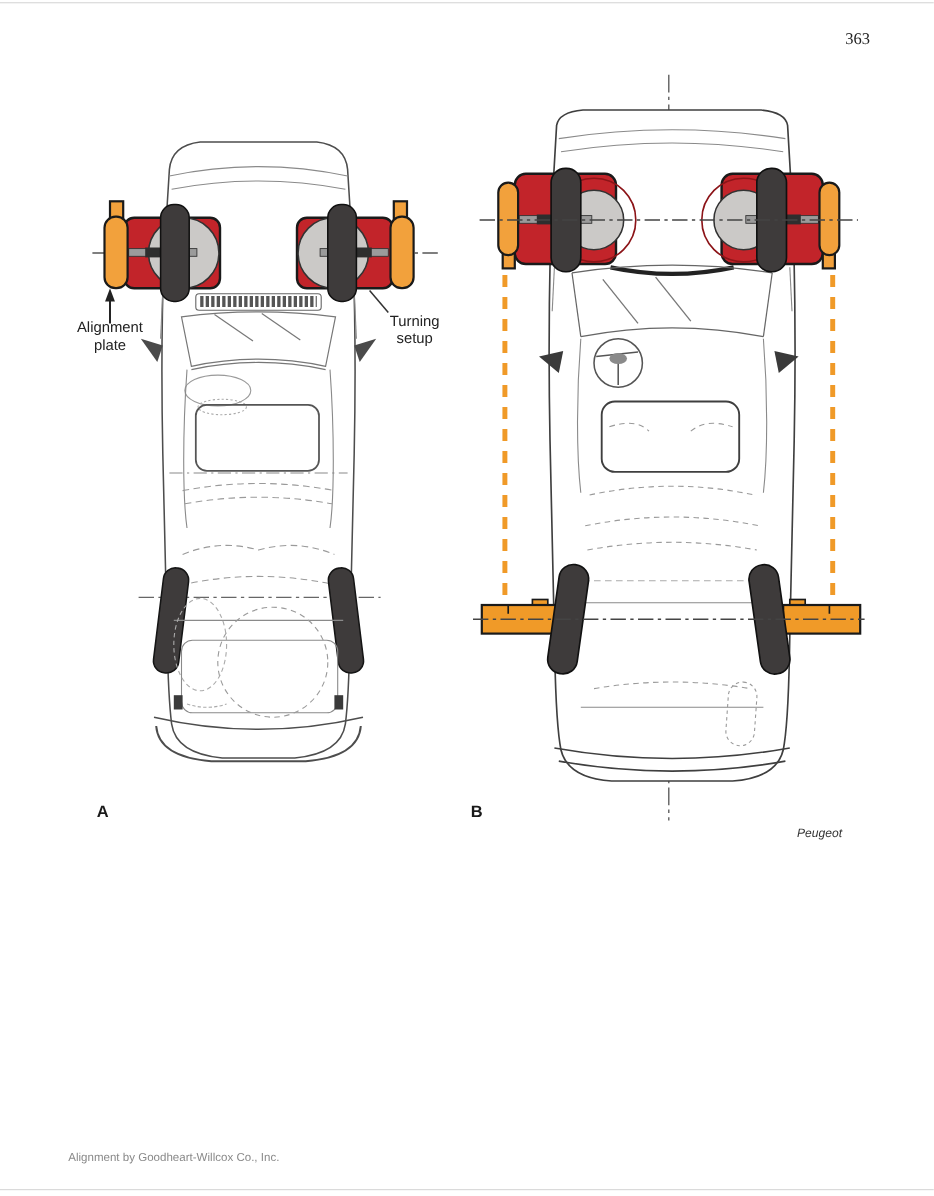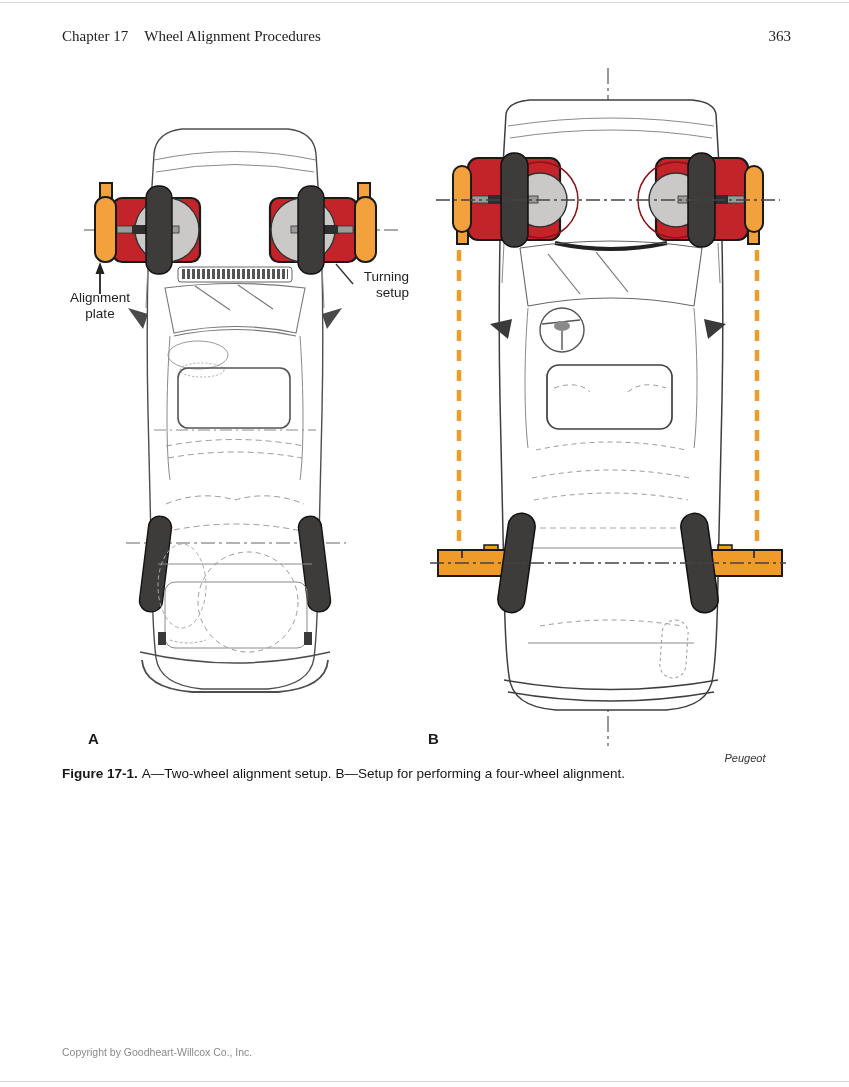--- a/index.html
+++ b/index.html
@@ -18,43 +18,40 @@
     position:absolute;top:28px;right:58px;
     font-family:"Liberation Serif",serif;font-size:15px;color:#222;
   }
   .fig-svg{position:absolute;}
   .svg-a{left:70px;top:112px;width:330px;height:645px;}
   .svg-b{left:428px;top:58px;width:360px;height:700px;}
   .callout{
     position:absolute;font-size:13.5px;line-height:15.5px;color:#222;text-align:center;
   }
   .callout-alignment-head{left:58px;top:290px;width:84px;text-align:center;}
-  .callout-turning-plate{left:345px;top:269px;width:64px;text-align:right;}
+  .callout-turning-plate{left:345px;top:284px;width:64px;}
   .panel-label{position:absolute;font-weight:bold;font-size:15px;color:#1a1a1a;}
   .panel-a{left:88px;top:730px;}
   .panel-b{left:428px;top:730px;}
   .credit{
     position:absolute;left:700px;top:752px;width:90px;text-align:center;
     font-size:11px;font-style:italic;color:#333;
   }
   .caption{position:absolute;left:62px;top:766px;width:640px;font-size:13.5px;color:#161616;}
   .caption .cap-label{font-weight:bold;}
   .caption .cap-text{margin-left:4px;}
   .footer{position:absolute;left:62px;top:1046px;font-size:10.5px;color:#8a8a8a;}
 </style>
 </head>
 <body>
 
 <div class="page">
   <div class="edge-line edge-top"></div>
   <div class="edge-line edge-bottom"></div>
 
-  <div class="header">
-    <span class="chapter">Chapter 17</span><span>Wheel Alignment Procedures</span>
-  </div>
   <div class="pagenum">363</div>
 
   <svg class="fig-svg svg-a" viewBox="0 0 330 645">
 
     <line x1="14" y1="118" x2="328" y2="118" stroke="#555" stroke-width="1.2" stroke-dasharray="14 4 3 4"></line>
 
     <g fill="#fff" stroke="#4d4d4d" stroke-width="1.4">
       <path d="M84 42 Q86 20 112 17 L218 17 Q244 20 246 42 L251 122 Q254 205 252 300 L248 470 Q247 522 244 546 Q240 573 198 577 L132 577 Q90 573 86 546 Q83 522 82 470 L78 300 Q76 205 79 122 Z"></path>
     </g>
     <g stroke="#8a8a8a" stroke-width="1" fill="none">
@@ -251,18 +248,15 @@
   <div class="callout callout-turning-plate">
     <div>Turning</div>
     <div>setup</div>
   </div>
 
   <div class="panel-label panel-a">A</div>
   <div class="panel-label panel-b">B</div>
 
   <div class="credit">Peugeot</div>
 
-  <div class="caption">
-    <span class="cap-label">Figure 17-1.</span><span class="cap-text">A—Two-wheel alignment setup. B—Setup for performing a four-wheel alignment.</span>
-  </div>
-
-  <div class="footer">Copyright by Goodheart-Willcox Co., Inc.</div>
+
+  <div class="footer">Alignment by Goodheart-Willcox Co., Inc.</div>
 </div>
 
 </body></html>

